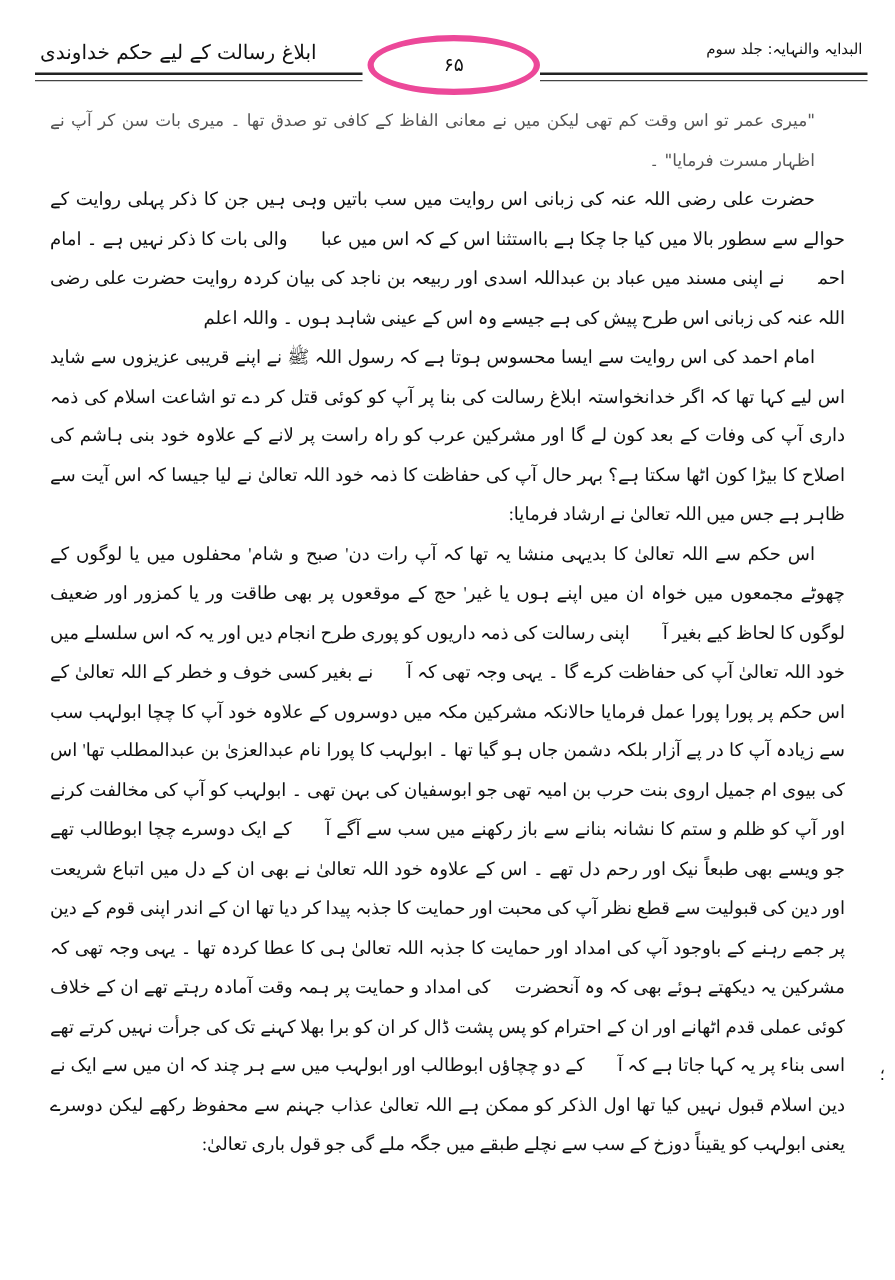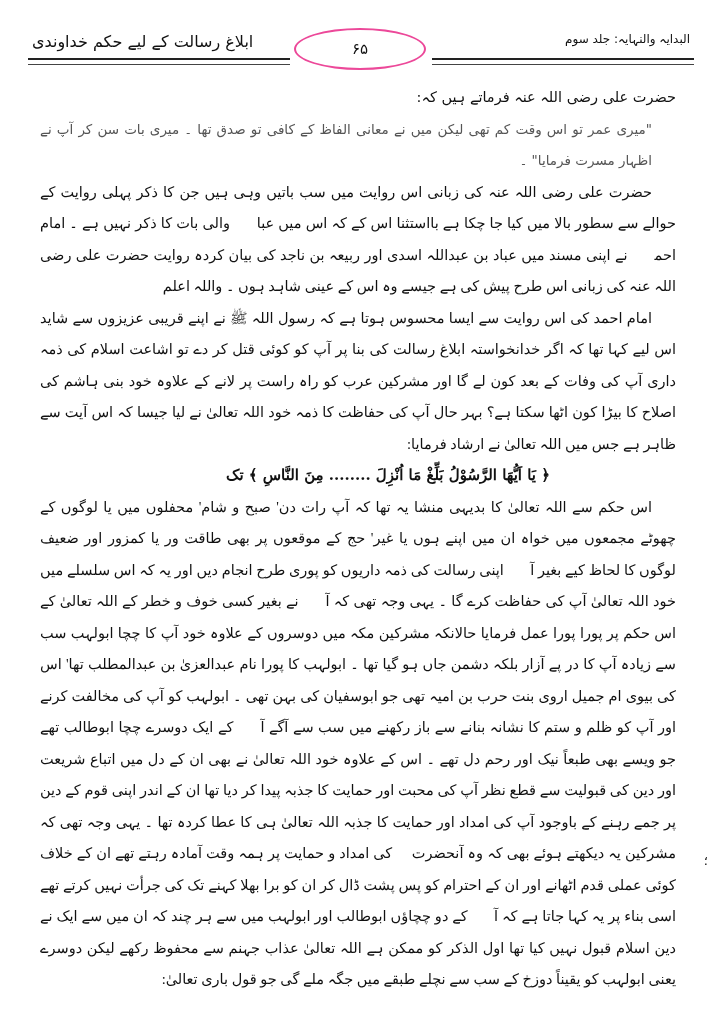--- a/index.html
+++ b/index.html
@@ -17,21 +17,21 @@
     .header .rule.left { left: 0; width: 262px; }
     .header .rule.right { right: 0; width: 262px; }
     .header .title-right {
       position: absolute; right: 4px; top: 4px; font-size: 12px; direction: rtl;
     }
     .header .title-left {
       position: absolute; left: 4px; top: 4px; font-size: 16px; direction: rtl;
     }
     .header .page-oval {
       position: absolute; left: 266px; top: 0; width: 128px; height: 38px;
-      border: 2px solid #ec4899; border-radius: 50%;
+      border: 5px solid #ec4899; border-radius: 50%;
       display: flex; align-items: center; justify-content: center;
       font-size: 15px; background: #fff;
     }
     .content {
       position: absolute; left: 40px; top: 82px; width: 636px;
       direction: rtl; text-align: justify;
       font-family: "DejaVu Sans", sans-serif; font-size: 14.5px; line-height: 31.5px;
     }
     .content p { margin: 0; text-indent: 0; }
     .content p.indent { text-indent: 24px; font-family: Liberation Serif, serif; }
@@ -49,22 +49,20 @@
 
 <div class="header">
   <div class="rule left"></div>
   <div class="rule right"></div>
   <span class="title-right">البدایہ والنہایہ: جلد سوم</span>
   <span class="title-left">ابلاغ رسالت کے لیے حکم خداوندی</span>
   <div class="page-oval">۶۵</div>
 </div>
 
 <div class="content">
-  <p>حضرت علی رضی اللہ عنہ فرماتے ہیں کہ:</p>
   <p class="quote">"میری عمر تو اس وقت کم تھی لیکن میں نے معانی الفاظ کے کافی تو صدق تھا ۔ میری بات سن کر آپ نے اظہار مسرت فرمایا" ۔</p>
   <p class="indent">حضرت علی رضی اللہ عنہ کی زبانی اس روایت میں سب باتیں وہی ہیں جن کا ذکر پہلی روایت کے حوالے سے سطور بالا میں کیا جا چکا ہے بااستثنا اس کے کہ اس میں عباسؓ والی بات کا ذکر نہیں ہے ۔ امام احمدؒ نے اپنی مسند میں عباد بن عبداللہ اسدی اور ربیعہ بن ناجد کی بیان کردہ روایت حضرت علی رضی اللہ عنہ کی زبانی اس طرح پیش کی ہے جیسے وہ اس کے عینی شاہد ہوں ۔ واللہ اعلم</p>
   <p class="indent">امام احمد کی اس روایت سے ایسا محسوس ہوتا ہے کہ رسول اللہ ﷺ نے اپنے قریبی عزیزوں سے شاید اس لیے کہا تھا کہ اگر خدانخواستہ ابلاغ رسالت کی بنا پر آپ کو کوئی قتل کر دے تو اشاعت اسلام کی ذمہ داری آپ کی وفات کے بعد کون لے گا اور مشرکین عرب کو راہ راست پر لانے کے علاوہ خود بنی ہاشم کی اصلاح کا بیڑا کون اٹھا سکتا ہے؟ بہر حال آپ کی حفاظت کا ذمہ خود اللہ تعالیٰ نے لیا جیسا کہ اس آیت سے ظاہر ہے جس میں اللہ تعالیٰ نے ارشاد فرمایا:</p>
-  <p class="verse">﴿ یَا اَیُّهَا الرَّسُوْلُ بَلِّغْ مَا اُنْزِلَ ........ مِنَ النَّاسِ ﴾ تک</p>
   <p class="indent">اس حکم سے اللہ تعالیٰ کا بدیہی منشا یہ تھا کہ آپ رات دن' صبح و شام' محفلوں میں یا لوگوں کے چھوٹے مجمعوں میں خواہ ان میں اپنے ہوں یا غیر' حج کے موقعوں پر بھی طاقت ور یا کمزور اور ضعیف لوگوں کا لحاظ کیے بغیر آپؐ اپنی رسالت کی ذمہ داریوں کو پوری طرح انجام دیں اور یہ کہ اس سلسلے میں خود اللہ تعالیٰ آپ کی حفاظت کرے گا ۔ یہی وجہ تھی کہ آپؐ نے بغیر کسی خوف و خطر کے اللہ تعالیٰ کے اس حکم پر پورا پورا عمل فرمایا حالانکہ مشرکین مکہ میں دوسروں کے علاوہ خود آپ کا چچا ابولہب سب سے زیادہ آپ کا در پے آزار بلکہ دشمن جاں ہو گیا تھا ۔ ابولہب کا پورا نام عبدالعزیٰ بن عبدالمطلب تھا' اس کی بیوی ام جمیل اروی بنت حرب بن امیہ تھی جو ابوسفیان کی بہن تھی ۔ ابولہب کو آپ کی مخالفت کرنے اور آپ کو ظلم و ستم کا نشانہ بنانے سے باز رکھنے میں سب سے آگے آپؐ کے ایک دوسرے چچا ابوطالب تھے جو ویسے بھی طبعاً نیک اور رحم دل تھے ۔ اس کے علاوہ خود اللہ تعالیٰ نے بھی ان کے دل میں اتباع شریعت اور دین کی قبولیت سے قطع نظر آپ کی محبت اور حمایت کا جذبہ پیدا کر دیا تھا ان کے اندر اپنی قوم کے دین پر جمے رہنے کے باوجود آپ کی امداد اور حمایت کا جذبہ اللہ تعالیٰ ہی کا عطا کردہ تھا ۔ یہی وجہ تھی کہ مشرکین یہ دیکھتے ہوئے بھی کہ وہ آنحضرت ﷺ کی امداد و حمایت پر ہمہ وقت آمادہ رہتے تھے ان کے خلاف کوئی عملی قدم اٹھانے اور ان کے احترام کو پس پشت ڈال کر ان کو برا بھلا کہنے تک کی جرأت نہیں کرتے تھے اسی بناء پر یہ کہا جاتا ہے کہ آپؐ کے دو چچاؤں ابوطالب اور ابولہب میں سے ہر چند کہ ان میں سے ایک نے دین اسلام قبول نہیں کیا تھا اول الذکر کو ممکن ہے اللہ تعالیٰ عذاب جہنم سے محفوظ رکھے لیکن دوسرے یعنی ابولہب کو یقیناً دوزخ کے سب سے نچلے طبقے میں جگہ ملے گی جو قول باری تعالیٰ:</p>
 
 </div>
 
 <span class="margin-mark">؛</span>
 
 </body></html>

